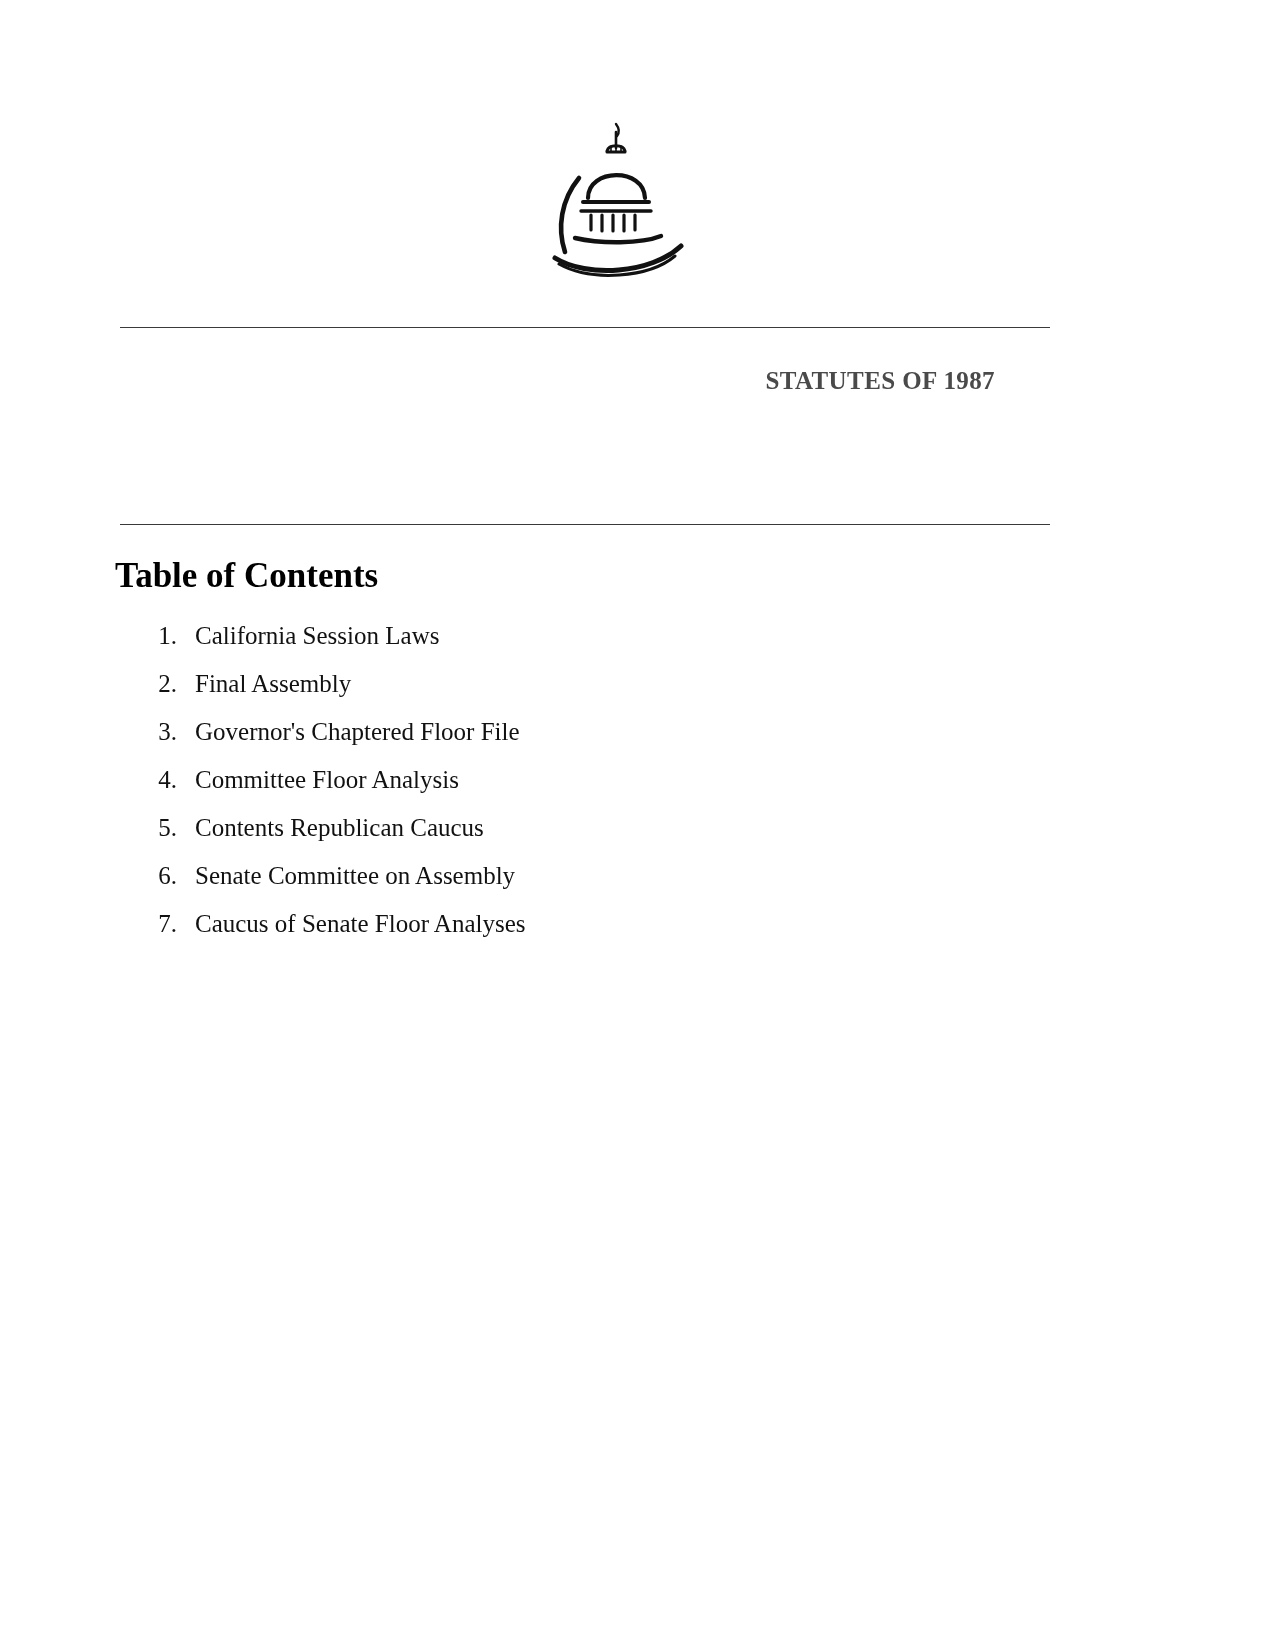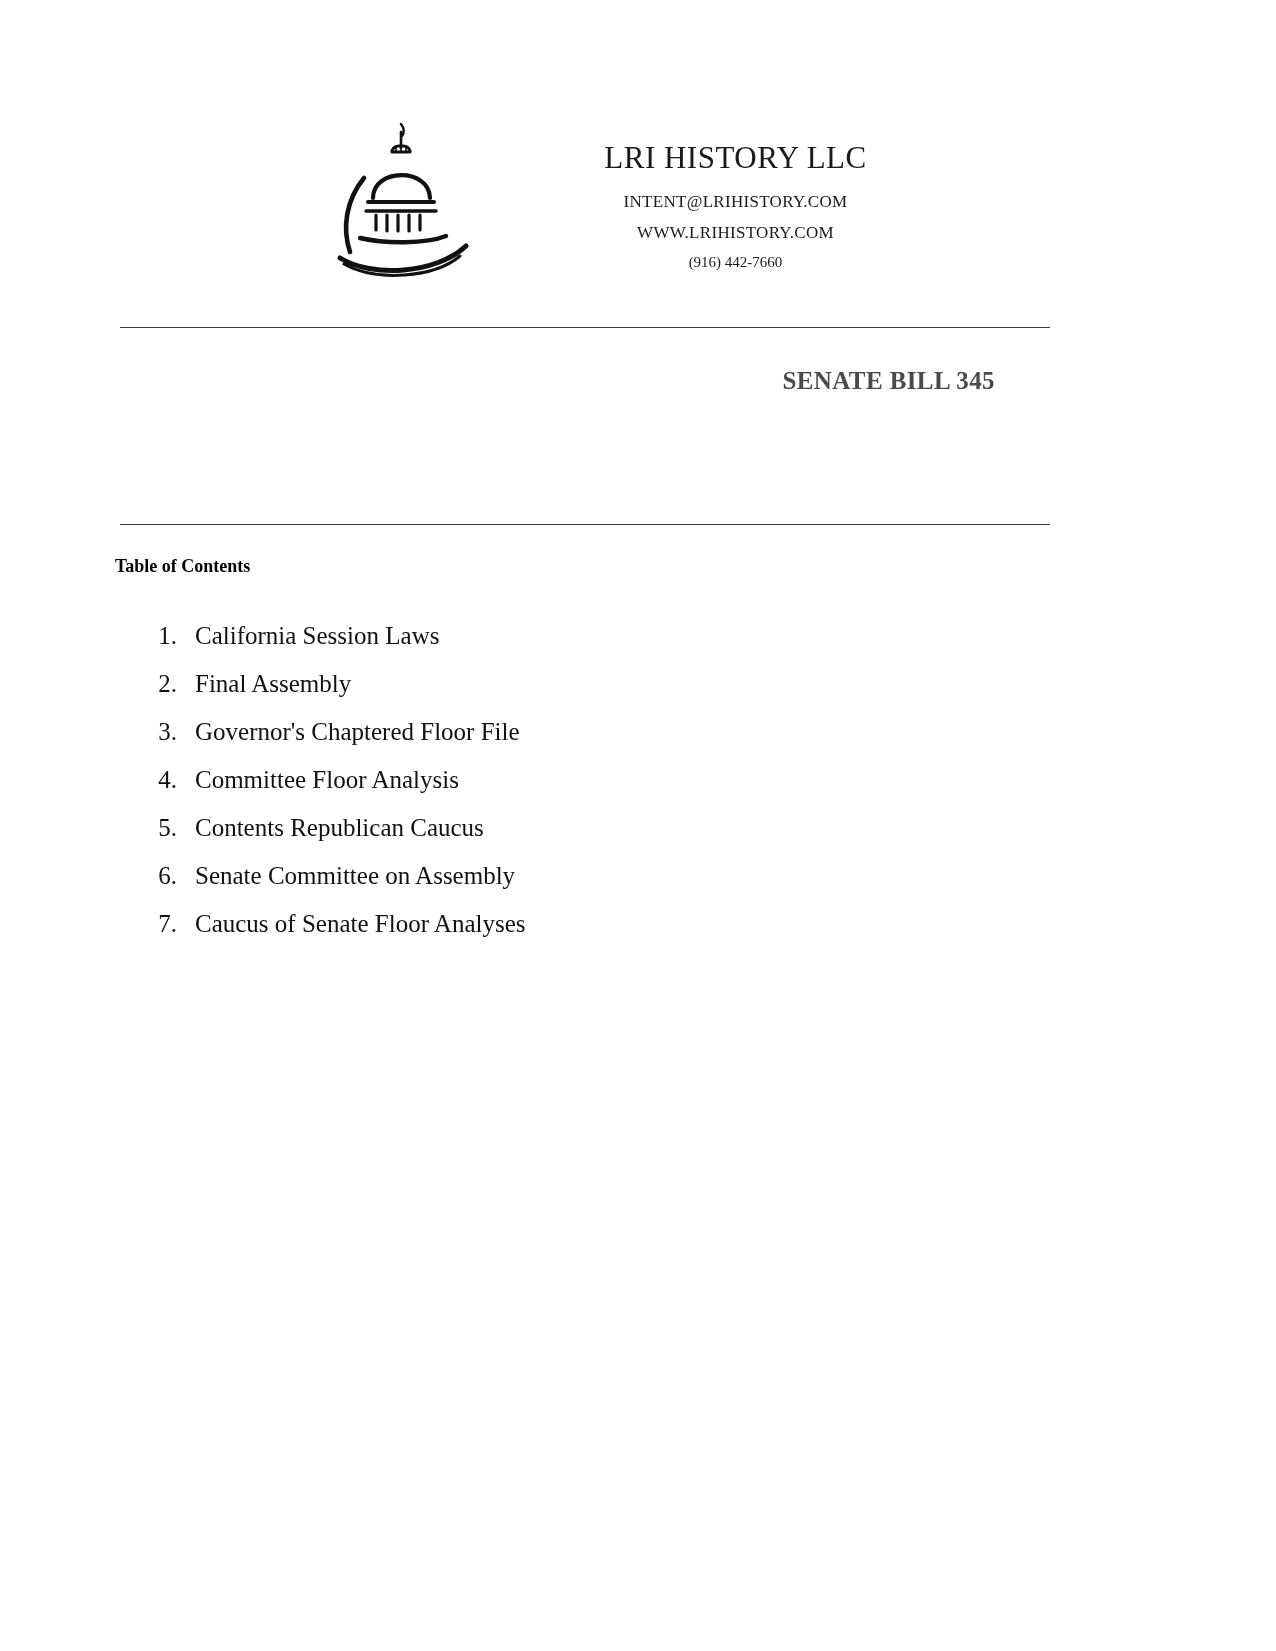--- a/index.html
+++ b/index.html
@@ -85,21 +85,21 @@
     font-size: 25px;
     letter-spacing: 0.4px;
     line-height: 41px;
   }
 
   
   .toc-heading {
     position: absolute;
     left: 115px;
     top: 556px;
-    font-size: 18px;
+    font-size: 35px;
     font-weight: bold;
     color: #000;
   }
   .toc-list {
     position: absolute;
     left: 135px;
     top: 612px;
     width: 800px;
     margin: 0;
     padding: 0;
@@ -149,33 +149,27 @@
           <path d="M34 120 C60 126 100 126 120 118" stroke-width="4.4"></path>
 
           <path d="M38 60 C20 82 16 110 24 134" stroke-width="4.6"></path>
 
           <path d="M14 140 C46 160 110 156 140 128" stroke-width="5"></path>
           <path d="M18 146 C50 164 108 160 134 138" stroke-width="3"></path>
         </g>
       </svg>
     </div>
 
-    <div class="brand-block">
-      <div class="brand-name">LRI HISTORY LLC</div>
-      <div class="brand-line">INTENT@LRIHISTORY.COM</div>
-      <div class="brand-line">WWW.LRIHISTORY.COM</div>
-      <div class="brand-phone">(916) 442-7660</div>
-    </div>
 
   </div>
 
   <div class="rule top"></div>
 
   <div class="title-block">
-    <div>SENATE BILL 345</div>
+    <div>STATUTES OF 1987</div>
   </div>
 
   <div class="rule bottom"></div>
 
   <div class="toc-heading">Table of Contents</div>
 
   <ol class="toc-list">
     <li class="toc-item">
       <span class="toc-num">1.</span>
       <span class="toc-label">California Session Laws</span>

